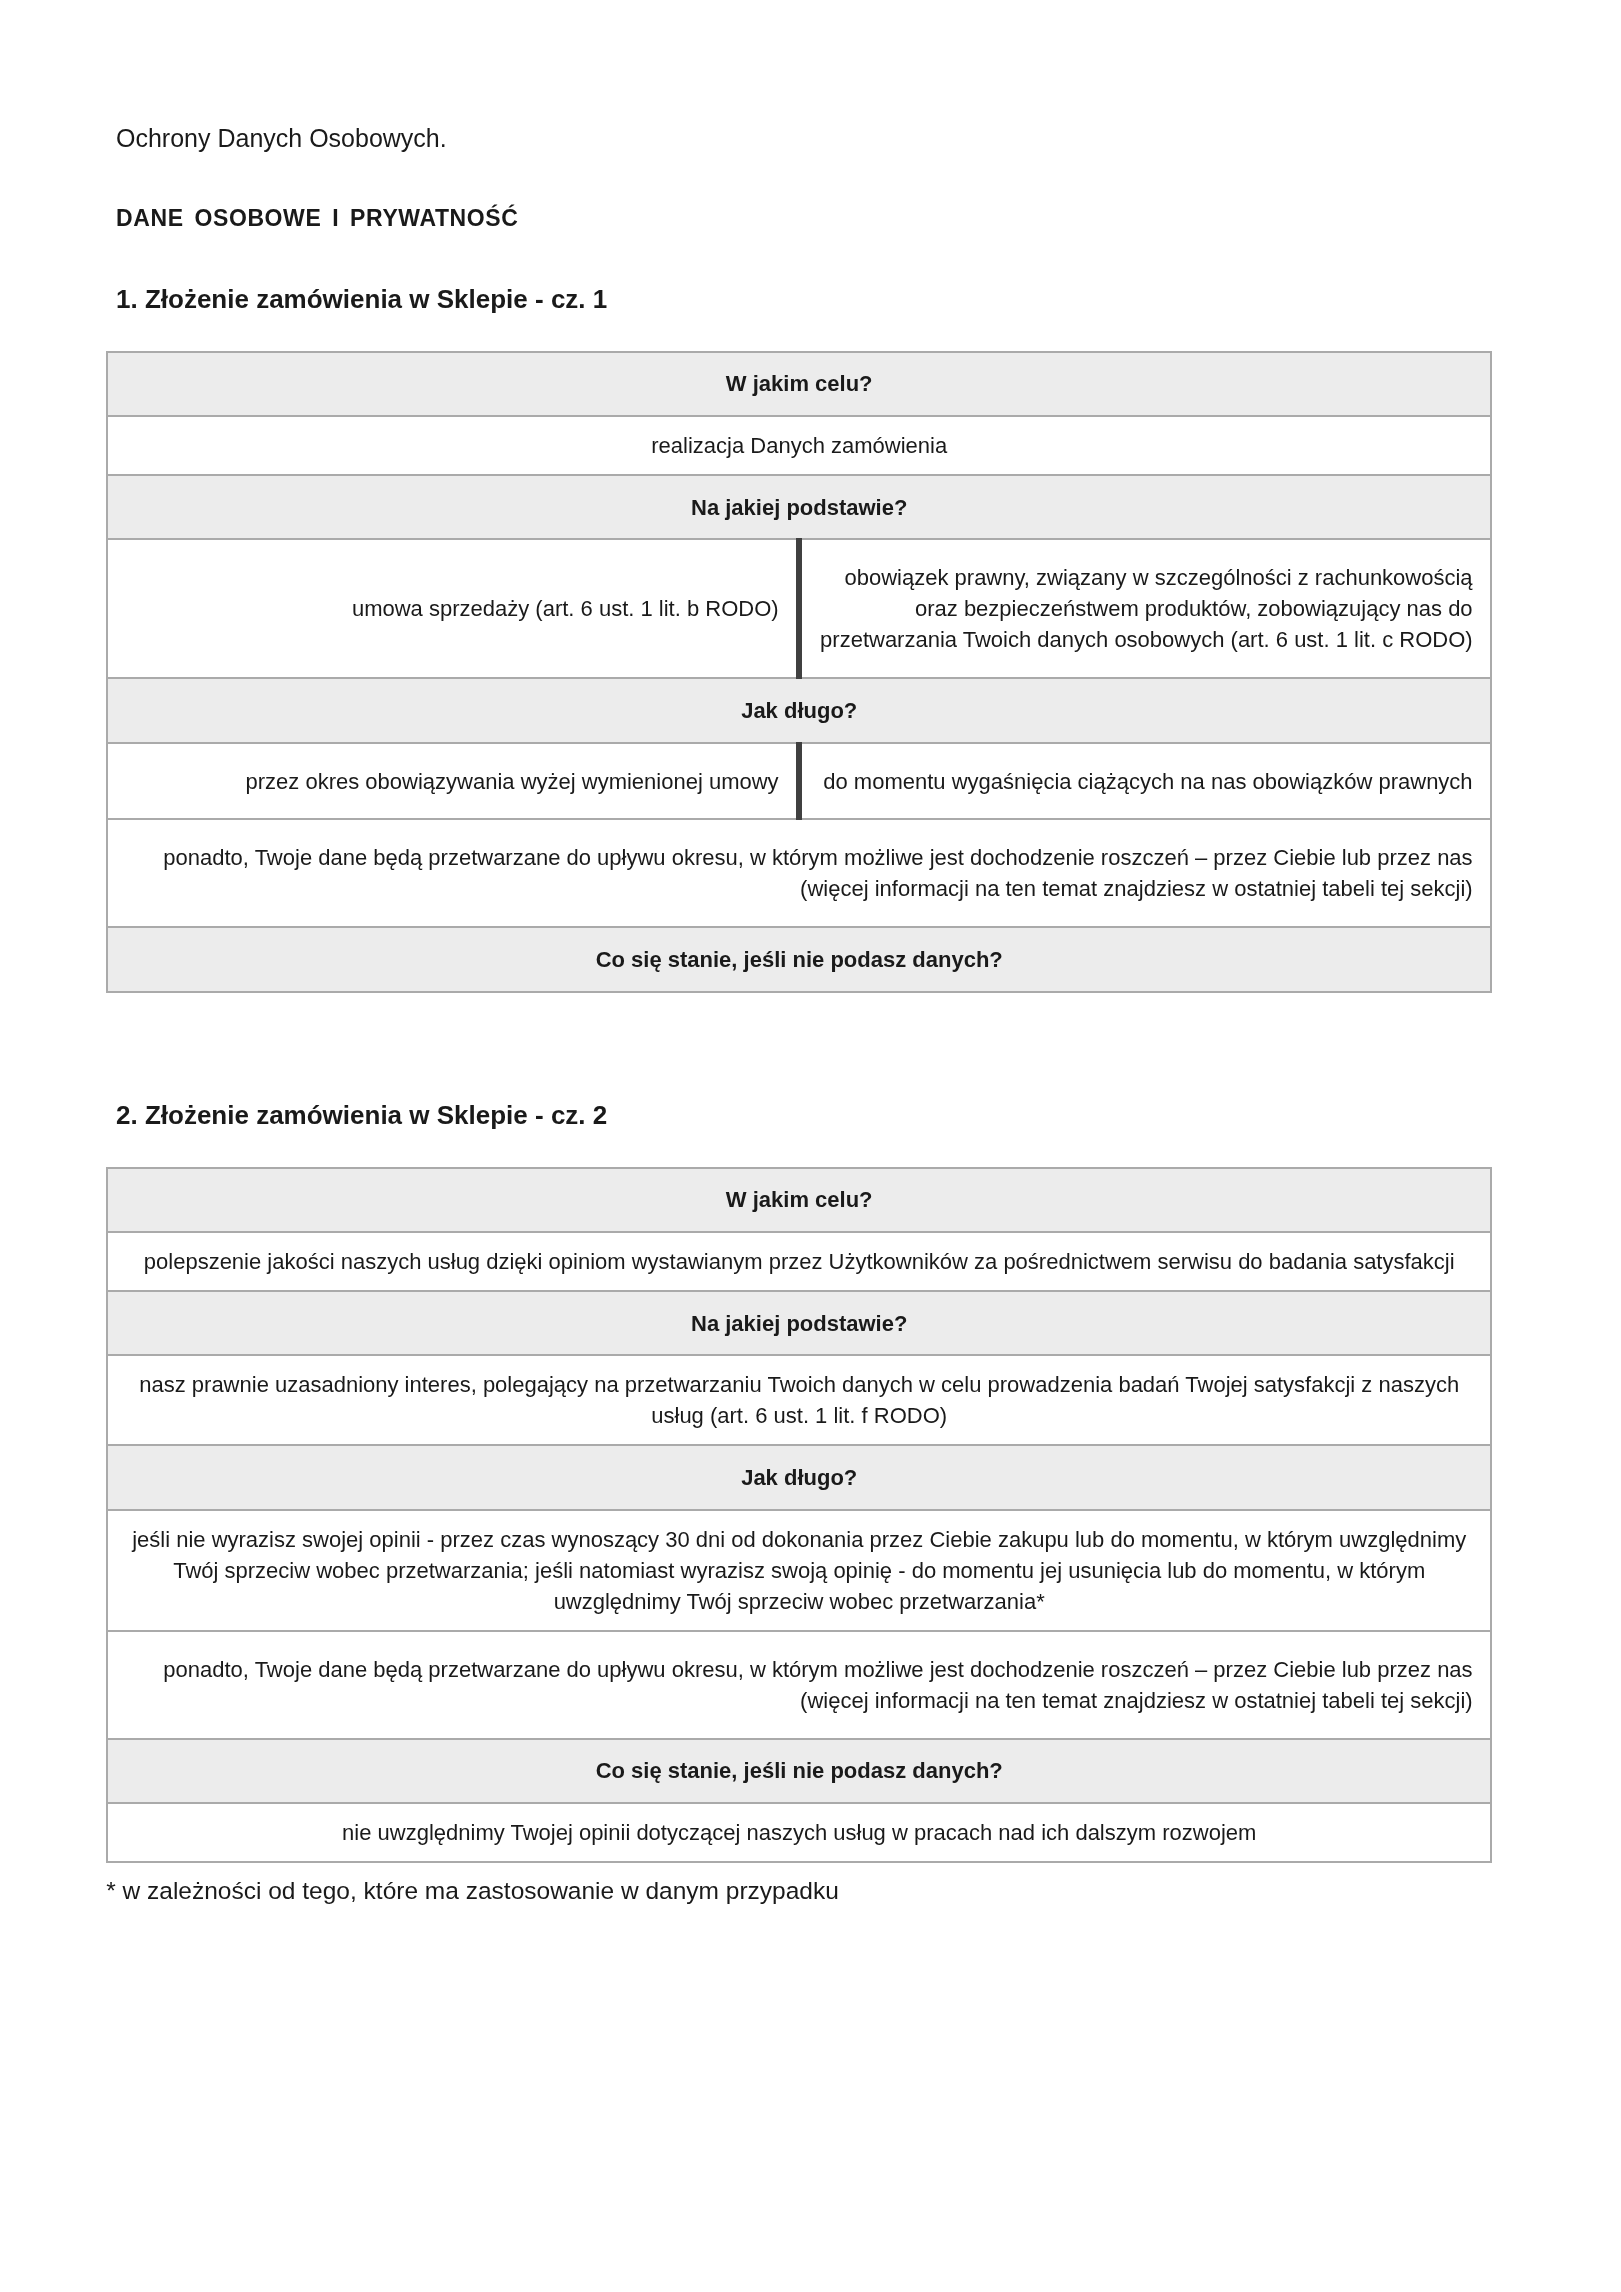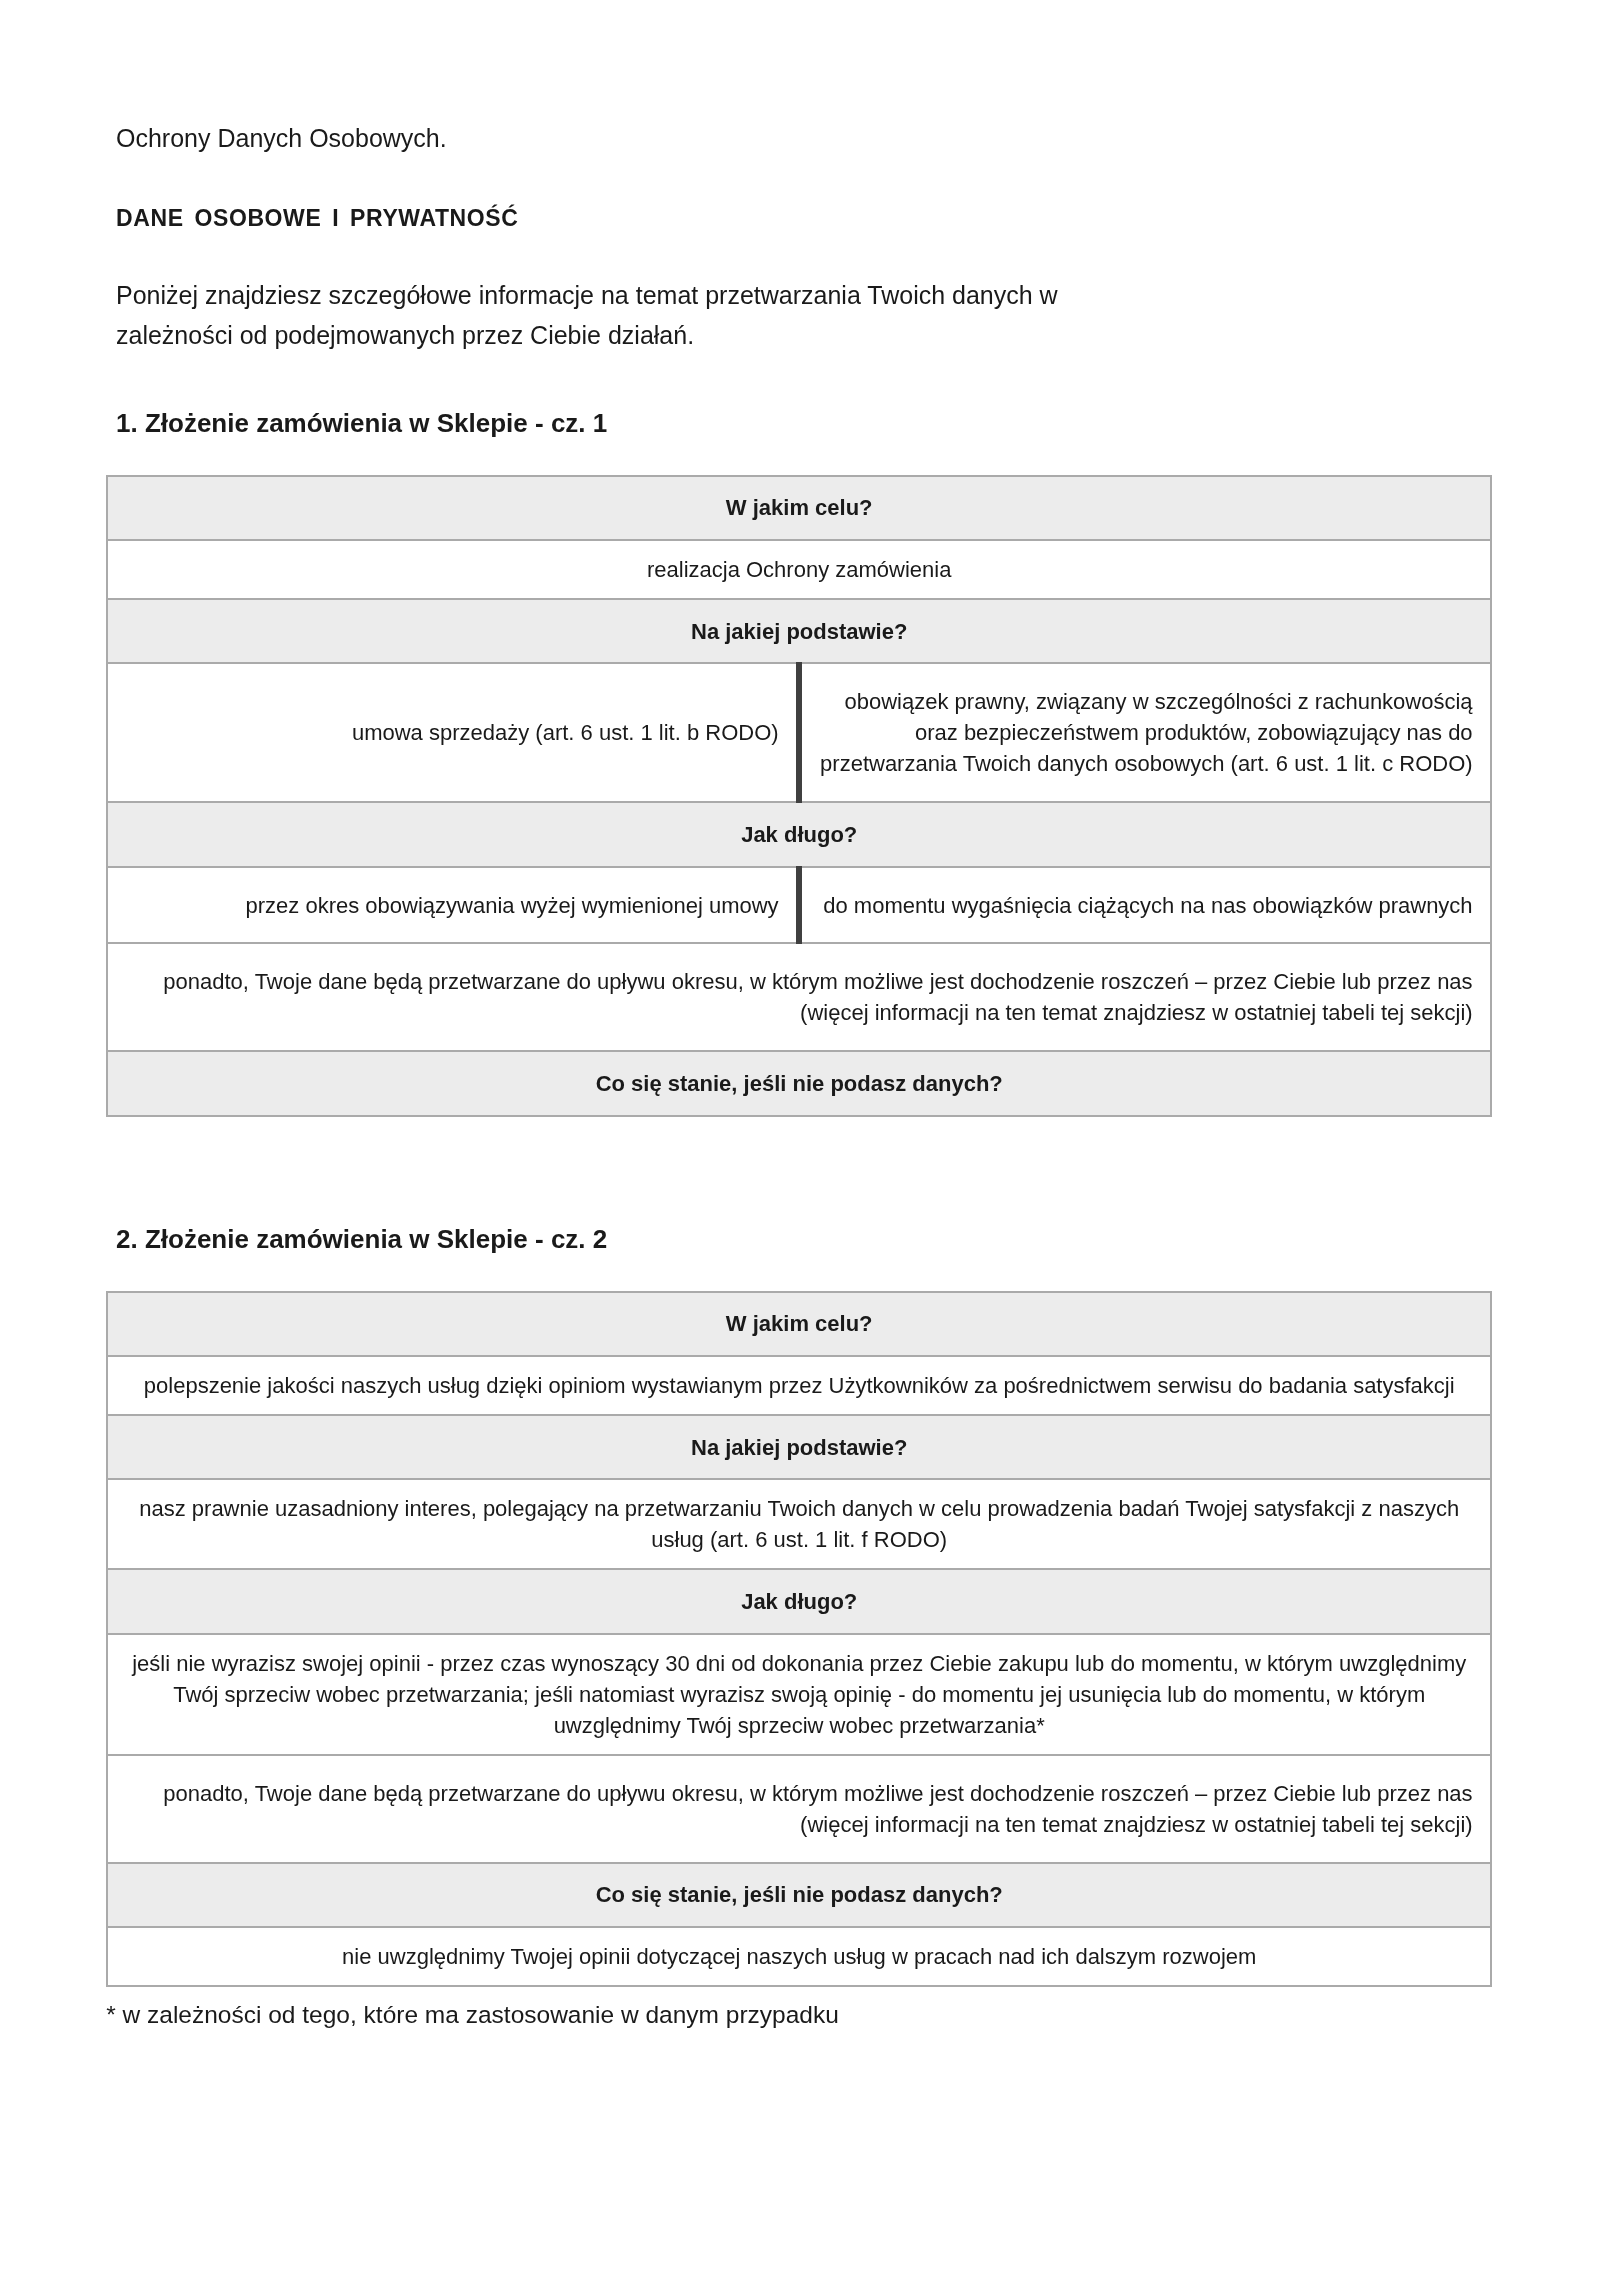--- a/index.html
+++ b/index.html
@@ -91,31 +91,30 @@
 </style>
 </head>
 <body>
 
 <div class="page">
 
   <p class="lead-text">Ochrony Danych Osobowych.</p>
 
   <h1 class="doc-heading">DANE  OSOBOWE  I  PRYWATNOŚĆ</h1>
 
-  <p class="intro">Poniżej znajdziesz szczegółowe informacje na temat przetwarzania Twoich danych w zależności od podejmowanych przez Ciebie działań.</p>
 
   <h2 class="section-heading">1. Złożenie zamówienia w Sklepie - cz. 1</h2>
 
   <table class="info-table">
     <tbody>
       <tr>
         <td class="header-cell" colspan="2">W jakim celu?</td>
       </tr>
       <tr>
-        <td colspan="2">realizacja Ochrony zamówienia</td>
+        <td colspan="2">realizacja Danych zamówienia</td>
       </tr>
       <tr>
         <td class="header-cell" colspan="2">Na jakiej podstawie?</td>
       </tr>
       <tr>
         <td class="split-left tall">umowa sprzedaży (art. 6 ust. 1 lit. b RODO)</td>
         <td class="split-right tall">obowiązek prawny, związany w szczególności z rachunkowością oraz bezpieczeństwem produktów, zobowiązujący nas do przetwarzania Twoich danych osobowych (art. 6 ust. 1 lit. c RODO)</td>
       </tr>
       <tr>
         <td class="header-cell" colspan="2">Jak długo?</td>

